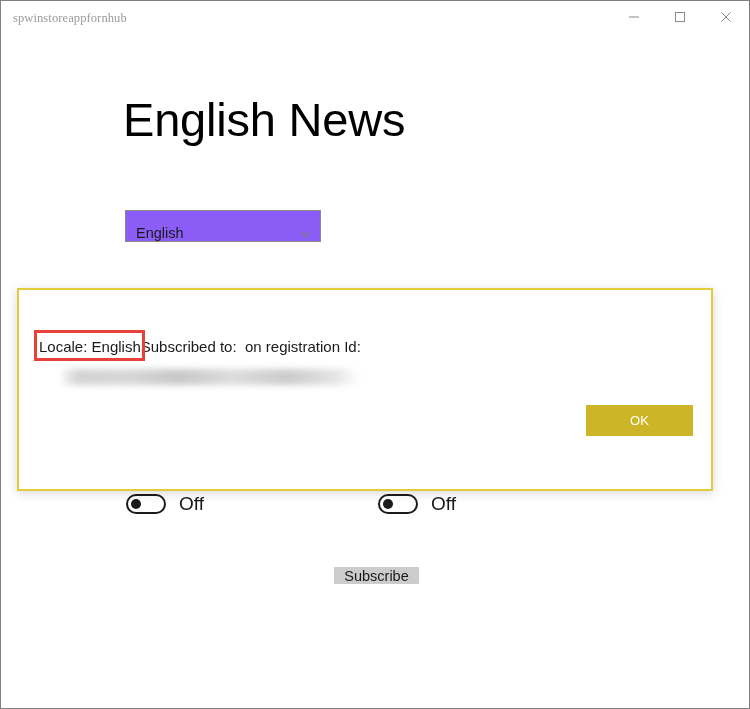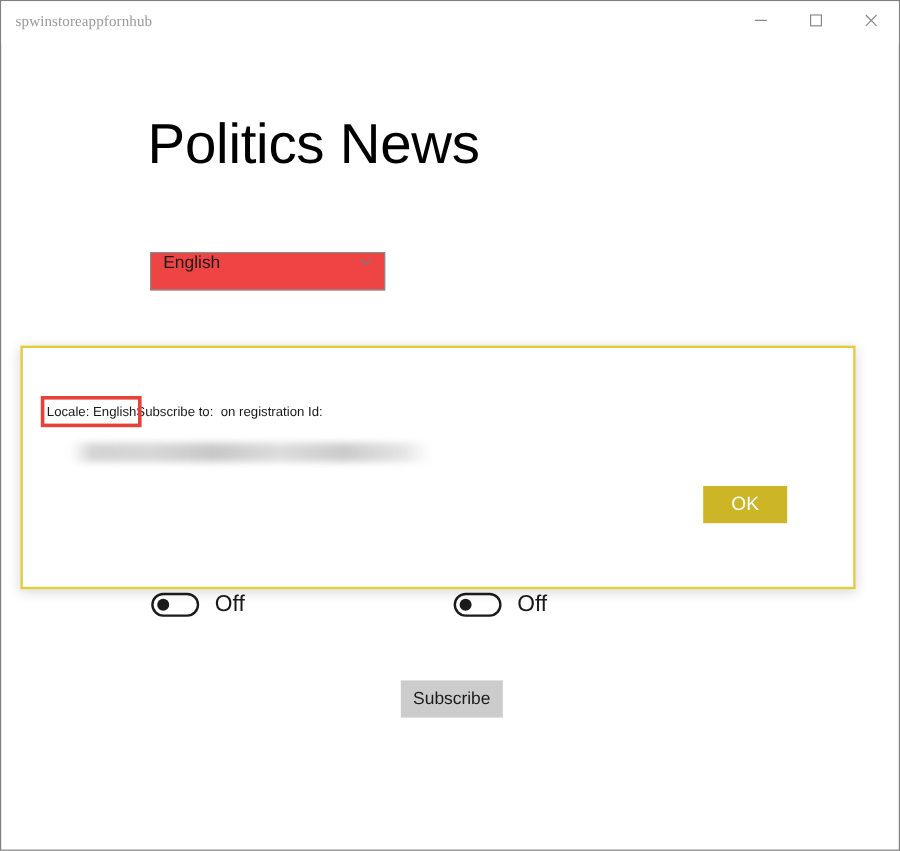--- a/index.html
+++ b/index.html
@@ -72,24 +72,24 @@
     white-space: nowrap;
   }
 
   .locale-select {
     position: absolute;
     left: 124px;
     top: 209px;
     width: 196px;
     height: 32px;
     border: 1px solid #8a8a8a;
-    background: #ef4444;
-    box-sizing: border-box;
-    display: flex;
-    align-items: flex-start;
+    background: #8b5cf6;
+    box-sizing: border-box;
+    display: flex;
+    align-items: flex-end;
     justify-content: space-between;
     padding: 0 8px 0 10px;
   }
   .locale-select .sel-value {
     font-size: 14.5px;
     color: #1a1a1a;
     white-space: nowrap;
   }
   .chev {
     color: #7a7a7a;
@@ -126,21 +126,21 @@
   .switch-label {
     font-size: 19px;
     color: #1a1a1a;
   }
 
   .subscribe-btn {
     position: absolute;
     left: 333px;
     top: 566px;
     width: 85px;
-    height: 31px;
+    height: 17px;
     background: #cccccc;
     border: none;
     color: #1a1a1a;
     font-size: 14.5px;
     font-family: "Liberation Sans", sans-serif;
     display: flex;
     align-items: center;
     justify-content: center;
     box-sizing: border-box;
     padding: 0;
@@ -156,21 +156,21 @@
     height: 203px;
     background: #ffffff;
     border: 2px solid #e2cb3d;
     box-sizing: border-box;
     box-shadow: 0 2px 10px rgba(0,0,0,0.16);
   }
   .dialog-text {
     position: absolute;
     left: 20px;
     top: 48px;
-    font-size: 11px;
+    font-size: 15px;
     color: #1a1a1a;
     white-space: nowrap;
     display: flex;
     align-items: baseline;
   }
   .dialog-text .seg { white-space: pre; }
   .hl {
     position: relative;
     white-space: pre;
   }
@@ -198,26 +198,26 @@
         rgba(212,212,212,0.8) 58%,
         rgba(190,190,190,0.8) 76%,
         rgba(205,205,205,0.55) 92%,
         rgba(210,210,210,0.0) 100%);
     filter: blur(3px);
   }
   .ok-btn {
     position: absolute;
     left: 567px;
     top: 115px;
-    width: 70px;
+    width: 107px;
     height: 31px;
     background: #ccb527;
     border: none;
     color: #ffffff;
-    font-size: 16px;
+    font-size: 13px;
     font-family: "Liberation Sans", sans-serif;
     display: flex;
     align-items: center;
     justify-content: center;
     padding: 0;
     box-sizing: border-box;
   }
 </style>
 </head>
 <body>
@@ -245,21 +245,21 @@
         <span>
           <svg width="12" height="12" viewBox="0 0 12 12">
               <line x1="1.5" y1="1.5" x2="10.5" y2="10.5" stroke="currentColor" stroke-width="1"></line>
               <line x1="10.5" y1="1.5" x2="1.5" y2="10.5" stroke="currentColor" stroke-width="1"></line>
             </svg>
         </span>
       </div>
     </div>
   </div>
 
-  <div class="page-heading">Politics News</div>
+  <div class="page-heading">English News</div>
 
   <div class="locale-select">
     <span class="sel-value">English</span>
     <span class="chev">
       <svg width="14" height="14" viewBox="0 0 14 14">
           <polyline points="3,5 7,9.5 11,5" fill="none" stroke="currentColor" stroke-width="1.2"></polyline>
         </svg>
     </span>
   </div>
 
@@ -275,20 +275,20 @@
       <div class="knob"></div>
     </div>
     <span class="switch-label">Off</span>
   </div>
 
   <div class="subscribe-btn">Subscribe</div>
 
   <div class="dialog">
     <div class="dialog-text">
       <span class="seg hl">Locale: English</span>
-      <span class="seg">Subscribe to: </span>
+      <span class="seg">Subscribed to: </span>
       <span class="seg"> on registration Id:</span>
     </div>
     <div class="redacted"></div>
     <div class="ok-btn">OK</div>
   </div>
 
 </div>
 
 </body></html>

